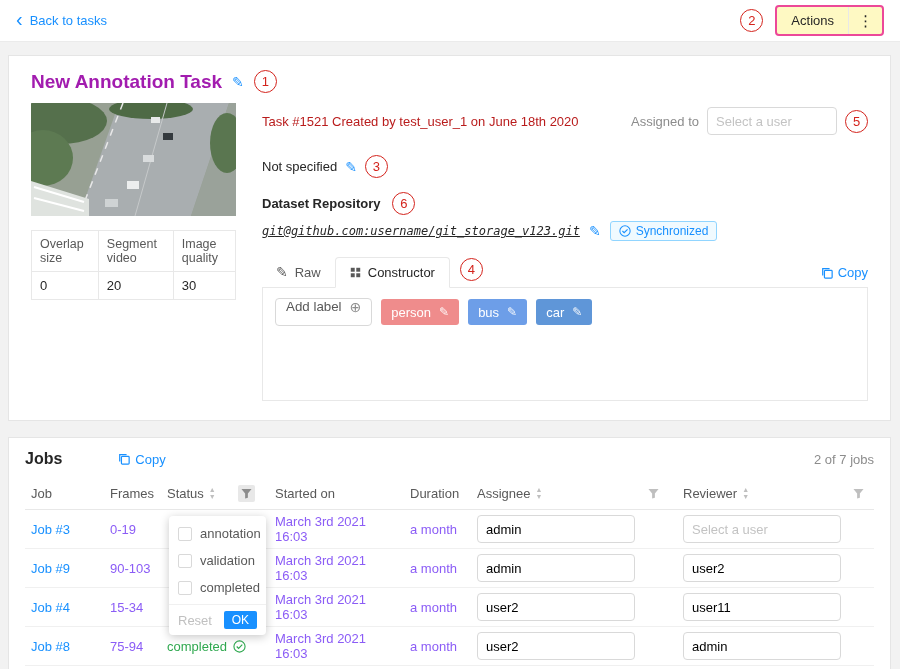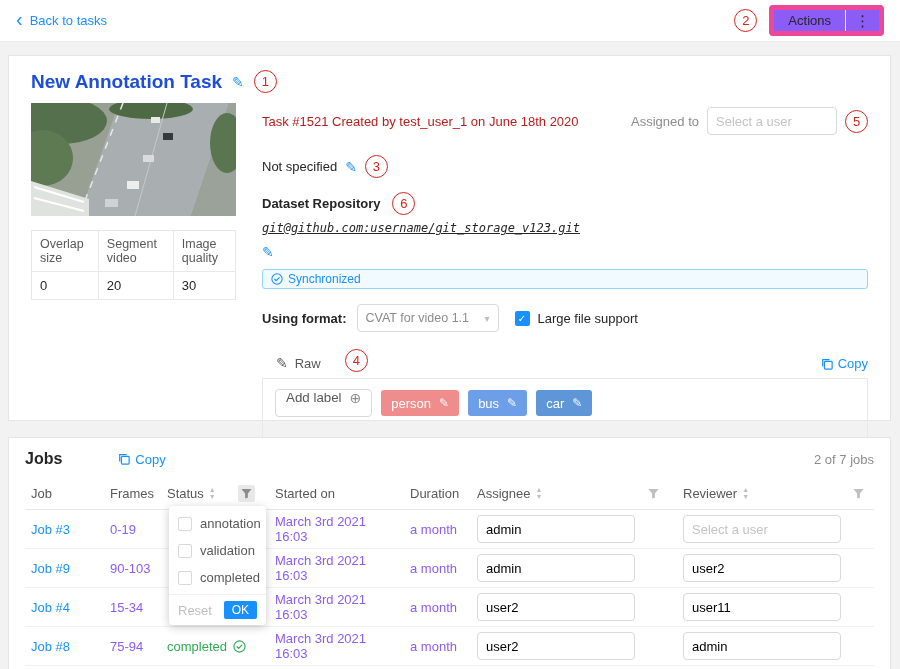--- a/index.html
+++ b/index.html
@@ -8,36 +8,36 @@
     background:#f2f2f2; color:#262626;
     font-family:"Liberation Sans", sans-serif; font-size:13px;
   }
   
   .topbar { position:absolute; top:0; left:0; right:0; height:42px; background:#fff;
     border-bottom:1px solid #ebebeb; display:flex; align-items:center;
     justify-content:space-between; padding:0 16px; }
   .back-link { color:#1890ff; display:flex; align-items:center; gap:7px; cursor:pointer; text-decoration:none; }
   .chev { font-size:20px; line-height:1; margin-top:-3px; }
   .topbar-right { display:flex; align-items:center; gap:12px; }
-  .actions-btn { display:flex; align-items:stretch; height:31px; background:#8b5cf6;
-    border:5px solid #ec4899; border-radius:4px; cursor:pointer; }
+  .actions-btn { display:flex; align-items:stretch; height:31px; background:#fef9c3;
+    border:2px solid #ec4899; border-radius:4px; cursor:pointer; }
   .actions-label { padding:0 14px; display:flex; align-items:center; }
   .btn-divider { width:1px; background:#e8e8e8; }
   .more-icon { padding:0 9px; display:flex; align-items:center; font-size:15px; }
   
   .redcircle { width:23px; height:23px; border:1.7px solid #d4231c; border-radius:50%;
     color:#d4231c; display:inline-flex; align-items:center; justify-content:center;
     font-size:13px; flex:none; background:transparent; }
   
   .card { position:absolute; left:8px; width:883px; background:#fff; border:1px solid #e5e5e5; }
   .main-card { top:55px; height:366px; padding:14px 22px; }
   .jobs-card { top:437px; height:240px; padding:12px 16px; }
   
   .title-row { display:flex; align-items:center; gap:10px; }
-  .page-title { font-size:19px; font-weight:bold; color:#1d4ed8; }
+  .page-title { font-size:19px; font-weight:bold; color:#a21caf; }
   .edit-icon { color:#1890ff; font-size:14px; cursor:pointer; }
   .content-row { display:flex; margin-top:10px; }
   .left-col { width:205px; flex:none; }
   .preview { width:205px; height:113px; display:block; }
   .params-table { border-collapse:collapse; margin-top:14px; width:205px; }
   .params-table th, .params-table td { border:1px solid #e8e8e8; font-weight:normal;
     text-align:left; padding:6px 8px; font-size:12.5px; color:#595959; vertical-align:top; }
   .params-table td { font-size:13px; color:#262626; }
   .right-col { flex:1; margin-left:26px; min-width:0; }
   .meta-row { display:flex; align-items:center; margin-top:4px; }
@@ -45,21 +45,21 @@
   .assigned { margin-left:auto; display:flex; align-items:center; gap:8px; }
   .assigned-label { color:#8c8c8c; }
   input { font:inherit; }
   input::placeholder { color:#c3c3c3; }
   .assigned-input { width:130px; height:28px; border:1px solid #d9d9d9; border-radius:4px; padding:0 8px; }
   .block-label { font-weight:bold; }
   .it-block { margin-top:20px; }
   .it-value-row { display:flex; align-items:center; gap:8px; margin-top:5px; }
   .ds-block { margin-top:14px; }
   .ds-label-row { display:flex; align-items:center; gap:12px; }
-  .repo-row { display:flex; gap:9px; margin-top:6px;flex-direction:column; }
+  .repo-row { display:flex; align-items:center; gap:9px; margin-top:6px; }
   .repo-url { font-family:"DejaVu Sans Mono", monospace; font-style:italic; font-size:12px;
     text-decoration:underline; color:#262626; }
   .sync-badge { display:inline-flex; align-items:center; gap:5px; border:1px solid #91d5ff;
     background:#f0faff; color:#1890ff; font-size:12px; padding:2px 8px; border-radius:3px; }
   .format-row { display:flex; align-items:center; gap:10px; margin-top:15px; }
   .select-box { width:142px; height:28px; border:1px solid #d9d9d9; border-radius:4px;
     display:flex; align-items:center; justify-content:space-between; padding:0 8px;
     color:#8c8c8c; font-size:12.5px; cursor:pointer; }
   .caret { color:#bfbfbf; font-size:10px; }
   .checkbox-wrap { display:flex; align-items:center; gap:8px; margin-left:6px; cursor:pointer; }
@@ -102,21 +102,21 @@
   .cell-input { width:158px; height:28px; border:1px solid #d9d9d9; border-radius:4px; padding:0 8px; }
   .sorter { display:inline-flex; flex-direction:column; margin-left:5px; color:#bfbfbf; }
   .sorter i { font-style:normal; font-size:7px; line-height:6.5px; }
   .funnel-wrap { margin-left:auto; margin-right:16px; display:flex; cursor:pointer; }
   .funnel-active { background:#e8e8e8; border-radius:2px; padding:3px; margin-right:12px; }
   .fw-right { margin-right:2px; }
   .status-completed { color:#2fa84f; }
   .status-check { margin-left:6px; display:flex; }
   .dur-text, .started-text, .frames-text { color:#8b5cf6; }
   
-  .filter-dropdown { position:absolute; left:144px; top:28px; width:97px; background:#fff;
+  .filter-dropdown { position:absolute; left:144px; top:38px; width:97px; background:#fff;
     border-radius:4px; box-shadow:0 2px 10px rgba(0,0,0,.22); z-index:30; padding-top:4px; }
   .fitem { display:flex; align-items:center; gap:8px; padding:6px 9px; color:#595959; cursor:pointer; }
   .cb-empty { width:14px; height:14px; border:1px solid #d9d9d9; border-radius:2px; background:#fff; flex:none; }
   .ffooter { display:flex; align-items:center; justify-content:space-between;
     border-top:1px solid #f0f0f0; padding:6px 9px; margin-top:3px; }
   .reset-btn { color:#c0c0c0; cursor:pointer; }
   .ok-btn { background:#1890ff; color:#fff; font-size:12px; padding:2px 8px; border-radius:2px;
     border:none; cursor:pointer; }
 </style>
 </head>
@@ -211,36 +211,34 @@
           <span class="sync-badge">
             <svg width="12" height="12" viewBox="0 0 14 14">
               <circle cx="7" cy="7" r="6" fill="none" stroke="#1890ff" stroke-width="1.2"></circle>
               <path d="M4 7l2 2 4-4" fill="none" stroke="#1890ff" stroke-width="1.3"></path>
             </svg>
             <span>Synchronized</span>
           </span>
         </div>
       </div>
 
-      <div class="format-row">
-        <span class="block-label">Using format:</span>
-        <div class="select-box">
-          <span>CVAT for video 1.1</span>
-          <span class="caret">▾</span>
-        </div>
-        <span class="checkbox-wrap">
-          <span class="checkbox-checked">✓</span>
-          <span>Large file support</span>
-        </span>
-      </div>
 
       <div class="tabs-row">
         <div class="tab">
           <span class="edit-icon" style="color:#595959">✎</span>
           <span>Raw</span>
+        </div>
+        <div class="tab tab-active">
+          <svg width="11" height="11" viewBox="0 0 14 14">
+            <rect x="1" y="1" width="5" height="5" fill="#595959"></rect>
+            <rect x="8" y="1" width="5" height="5" fill="#595959"></rect>
+            <rect x="1" y="8" width="5" height="5" fill="#595959"></rect>
+            <rect x="8" y="8" width="5" height="5" fill="#595959"></rect>
+          </svg>
+          <span>Constructor</span>
         </div>
         <span class="redcircle tab-circle">4</span>
         <span class="copy-link">
           <svg width="12" height="12" viewBox="0 0 14 14">
             <rect x="4" y="4" width="9" height="9" rx="1" fill="none" stroke="#1890ff" stroke-width="1.4"></rect>
             <path d="M10 2H2v8" fill="none" stroke="#1890ff" stroke-width="1.4"></path>
           </svg>
           <span>Copy</span>
         </span>
       </div>

